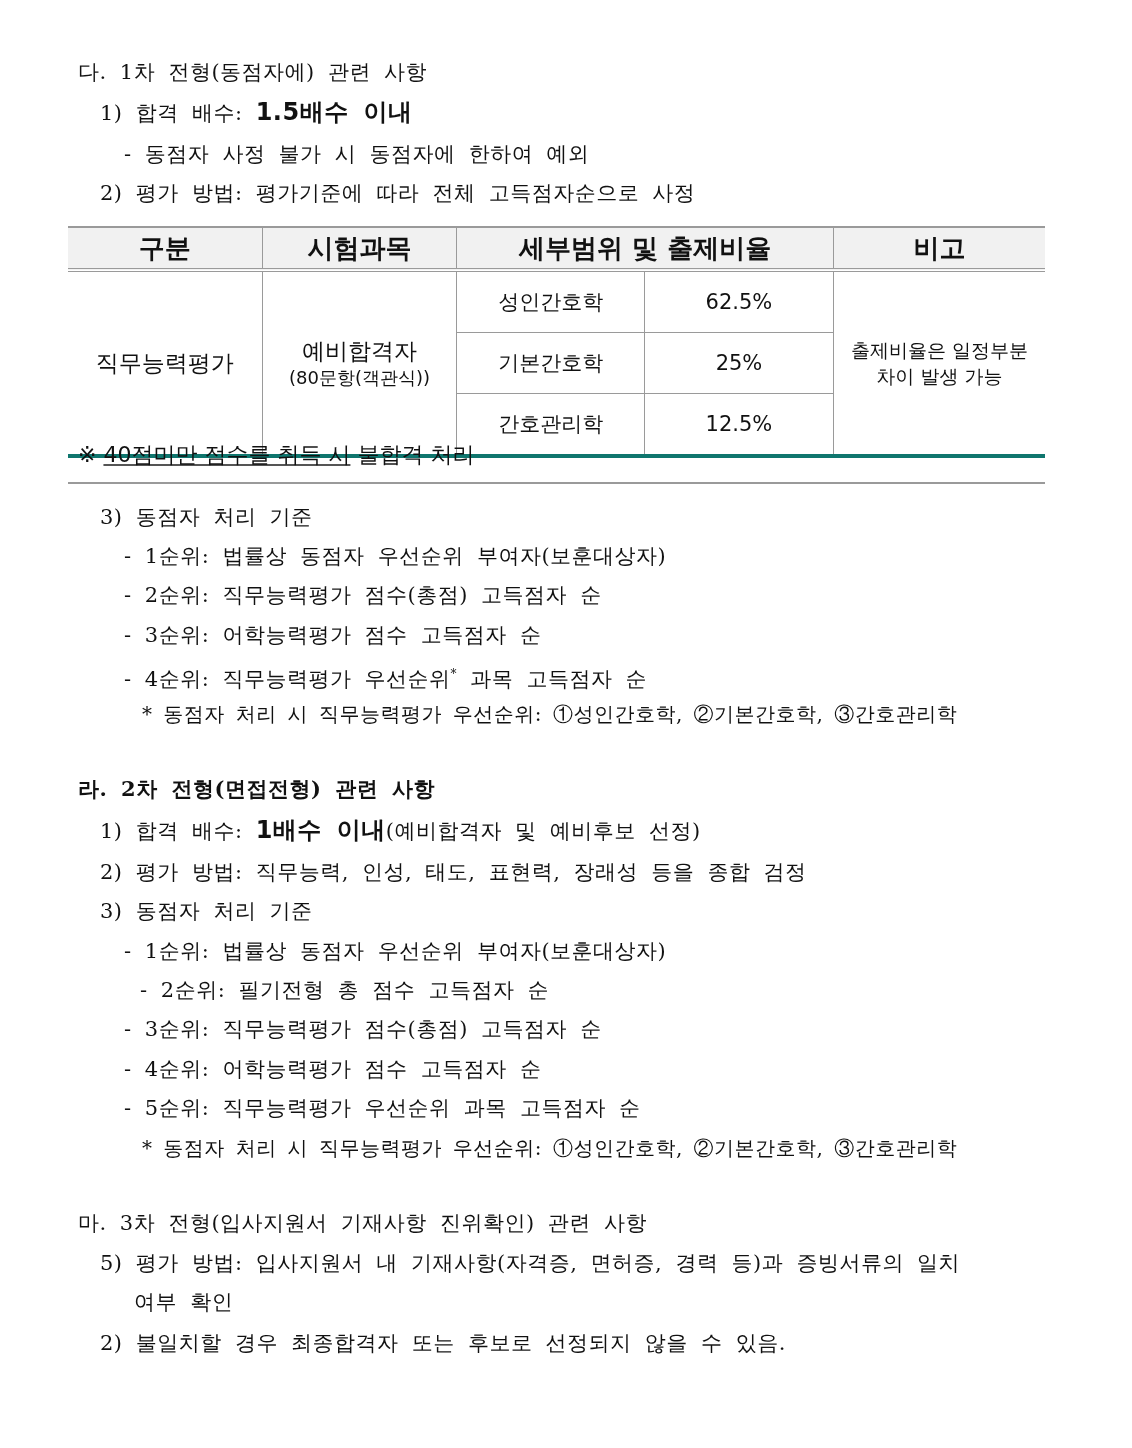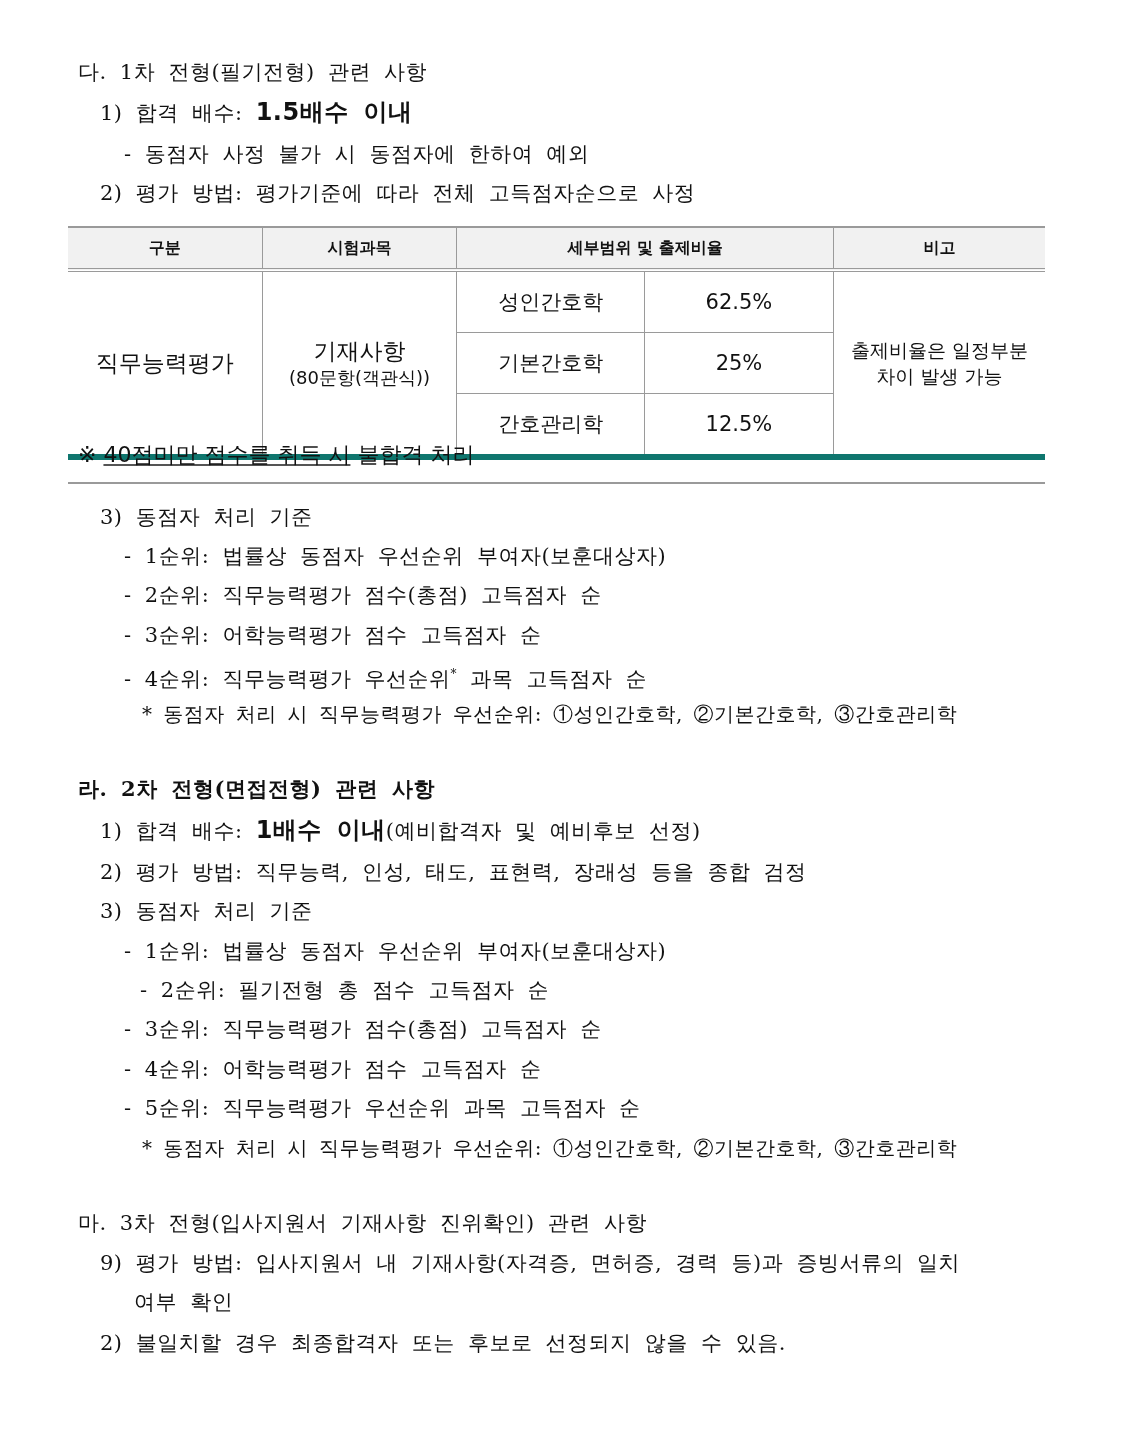--- a/index.html
+++ b/index.html
@@ -21,65 +21,65 @@
     position: absolute; left: 68px; top: 226px; width: 977px;
     border-collapse: collapse;
     font-family: "DejaVu Sans", "Liberation Sans", sans-serif;
     font-size: 21px;
   }
   .tbl th {
     background: #f1f1f1; font-weight: bold; height: 40px; padding: 0;
     border-top: 2px solid #9a9a9a;
     border-bottom: 4px double #9a9a9a;
     border-left: 1px solid #9a9a9a; border-right: 1px solid #9a9a9a;
-    text-align: center; font-size: 16px;
+    text-align: center; font-size: 26px;
   }
   .tbl th:first-child, .tbl td.first { border-left: none; }
   .tbl th:last-child, .tbl td.last { border-right: none; }
   .tbl td {
     border: 1px solid #9a9a9a; text-align: center; height: 52px; padding: 4px;
     font-weight: normal;
   }
-  .tbl tr:last-child td, .tbl td.bottom { border-bottom: 6px solid #0f766e; }
+  .tbl tr:last-child td, .tbl td.bottom { border-bottom: 4px solid #0f766e; }
   .tbl td.note { font-size: 19px; line-height: 26px; }
   .small { font-size: 18px; }
 
   .notice {
     position: absolute; left: 68px; top: 432px; width: 977px; height: 50px;
     border-bottom: 2px solid #9a9a9a;
     font-family: "DejaVu Sans", "Liberation Sans", sans-serif; font-size: 22px;
   }
   .notice .inner { position: absolute; left: 10px; top: 8px; white-space: nowrap; }
   .notice .u { text-decoration: underline; text-decoration-color: #555; }
   .notice .b { font-weight: normal; }
 </style>
 </head>
 <body>
 
-<div class="line wide" style="left:78px; top:58px;">다. 1차 전형(필기전형) 관련 사항</div>
+<div class="line wide" style="left:78px; top:58px;">다. 1차 전형(동점자에) 관련 사항</div>
 <div class="line wide" style="left:100px; top:98px;">
   <span>1) 합격 배수: </span><span class="bold-big">1.5배수 이내</span>
 </div>
 <div class="line wide" style="left:124px; top:140px;">- 동점자 사정 불가 시 동점자에 한하여 예외</div>
 <div class="line wide" style="left:100px; top:179px;">2) 평가 방법: 평가기준에 따라 전체 고득점자순으로 사정</div>
 
 <table class="tbl">
   <thead>
     <tr>
       <th style="width:197px;">구분</th>
       <th style="width:197px;">시험과목</th>
       <th colspan="2" style="width:366px;">세부범위 및 출제비율</th>
       <th style="width:215px;">비고</th>
     </tr>
   </thead>
   <tbody>
     <tr>
       <td rowspan="3" class="first bottom" style="font-size:23px;">직무능력평가</td>
       <td rowspan="3" class="bottom">
-        <div style="font-size:23px; line-height:30px;">기재사항</div>
+        <div style="font-size:23px; line-height:30px;">예비합격자</div>
         <div class="small">(80문항(객관식))</div>
       </td>
       <td style="width:182px;">성인간호학</td>
       <td style="width:182px;">62.5%</td>
       <td rowspan="3" class="last bottom note">
         <div>출제비율은 일정부분</div>
         <div>차이 발생 가능</div>
       </td>
     </tr>
     <tr>
@@ -116,15 +116,15 @@
 <div class="line wide" style="left:100px; top:858px;">2) 평가 방법: 직무능력, 인성, 태도, 표현력, 장래성 등을 종합 검정</div>
 <div class="line wide" style="left:100px; top:897px;">3) 동점자 처리 기준</div>
 <div class="line wide" style="left:124px; top:937px;">- 1순위: 법률상 동점자 우선순위 부여자(보훈대상자)</div>
 <div class="line wide" style="left:124px; top:976px;margin-left:16px;">- 2순위: 필기전형 총 점수 고득점자 순</div>
 <div class="line wide" style="left:124px; top:1015px;">- 3순위: 직무능력평가 점수(총점) 고득점자 순</div>
 <div class="line wide" style="left:124px; top:1055px;text-align:right;">- 4순위: 어학능력평가 점수 고득점자 순</div>
 <div class="line wide" style="left:124px; top:1094px;">- 5순위: 직무능력평가 우선순위 과목 고득점자 순</div>
 <div class="line" style="left:142px; top:1134px; font-size:20px; word-spacing:4px;">* 동점자 처리 시 직무능력평가 우선순위: ①성인간호학, ②기본간호학, ③간호관리학</div>
 
 <div class="line wide" style="left:78px; top:1209px;">마. 3차 전형(입사지원서 기재사항 진위확인) 관련 사항</div>
-<div class="line wide" style="left:100px; top:1249px;">9) 평가 방법: 입사지원서 내 기재사항(자격증, 면허증, 경력 등)과 증빙서류의 일치</div>
+<div class="line wide" style="left:100px; top:1249px;">5) 평가 방법: 입사지원서 내 기재사항(자격증, 면허증, 경력 등)과 증빙서류의 일치</div>
 <div class="line wide" style="left:134px; top:1288px;">여부 확인</div>
 <div class="line wide" style="left:100px; top:1329px;">2) 불일치할 경우 최종합격자 또는 후보로 선정되지 않을 수 있음.</div>
 
 </body></html>

